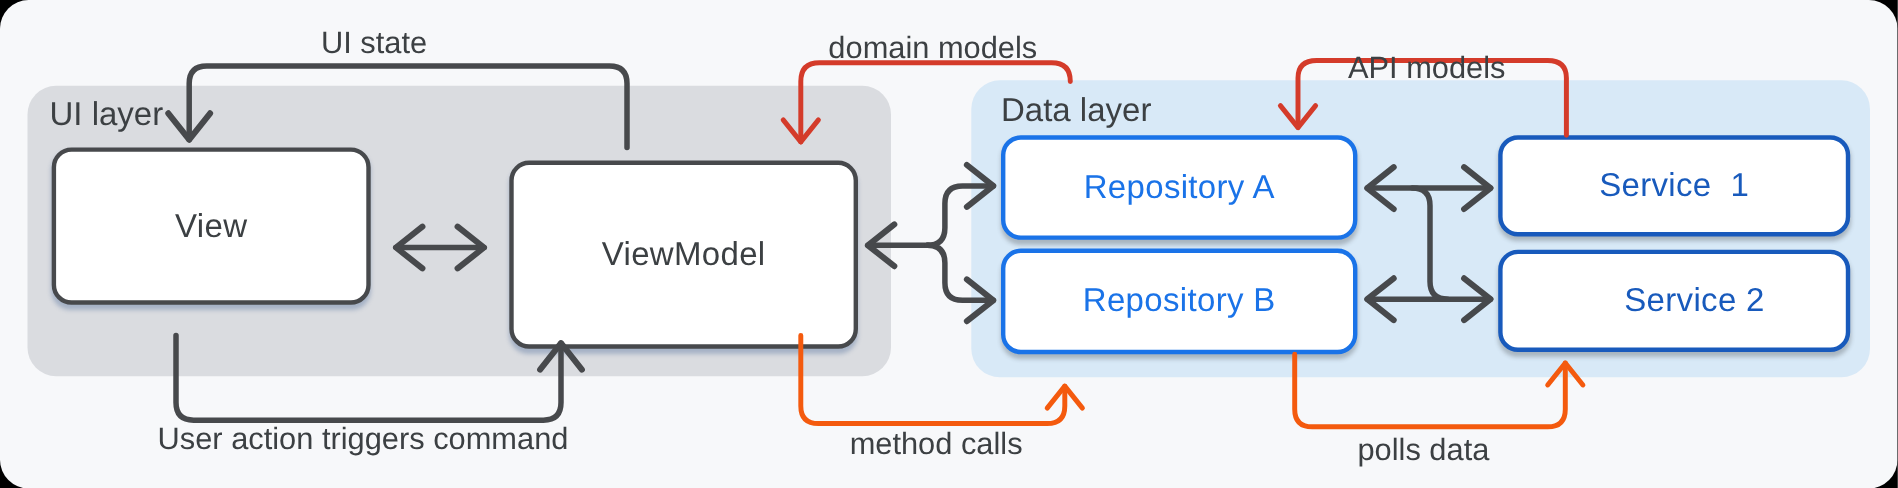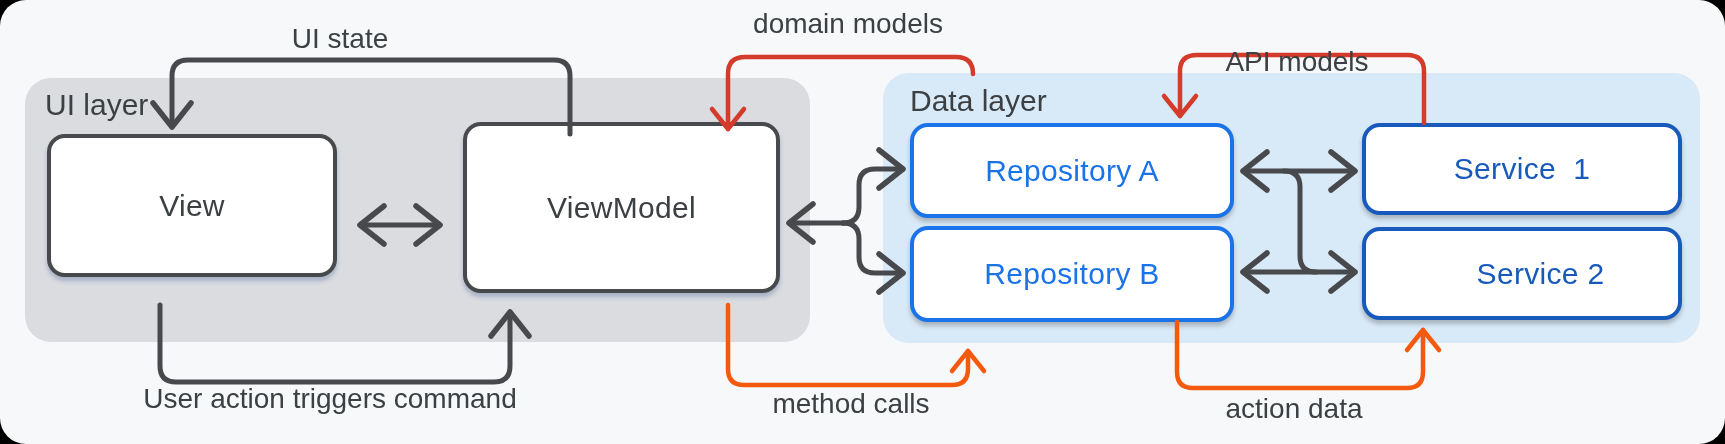--- a/index.html
+++ b/index.html
@@ -32,21 +32,21 @@
     box-shadow:0 4px 4px rgba(70,100,150,.35);}
   .box-repo{border:4.5px solid var(--c-repo-blue);
     box-shadow:0 4px 4px rgba(60,64,67,.3);}
   .box-service{border:4.5px solid var(--c-service-blue);
     box-shadow:0 4px 4px rgba(60,64,67,.3);}
   .box-label{font-size:30px;white-space:pre;letter-spacing:.3px;}
   .lbl-dark{color:var(--c-text-dark);font-weight:400;}
   .lbl-repo{color:var(--c-repo-blue);font-weight:500;}
   .lbl-service{color:var(--c-service-blue);font-weight:500;}
   #box-view{left:47px;top:134px;width:290px;height:143px;}
-  #box-viewmodel{left:463px;top:122px;width:317px;height:171px;justify-content:center;}
+  #box-viewmodel{left:463px;top:146px;width:317px;height:171px;justify-content:center;}
   #box-repo-a{left:910px;top:123px;width:324px;height:95px;}
   #box-repo-b{left:910px;top:226px;width:324px;height:96px;}
   #box-service-1{left:1362px;top:123px;width:320px;height:92px;}
   #box-service-2{left:1362px;top:227px;width:320px;height:93px;padding-left:37px;}
   svg.overlay{position:absolute;left:0;top:0;width:1725px;height:444px;z-index:5;}
   svg .ln{fill:none;stroke-linecap:round;stroke-linejoin:round;}
   svg .dark{stroke:var(--c-dark-stroke);stroke-width:5px;}
   svg .red{stroke:var(--c-red-arrow);stroke-width:4.5px;}
   svg .orange{stroke:var(--c-orange-arrow);stroke-width:4.5px;}
   svg .mk{fill:none;stroke-linecap:round;stroke-linejoin:round;}
@@ -110,19 +110,19 @@
     <path class="ln dark" d="M 1243 171 H 1355" marker-start="url(#m-dark)" marker-end="url(#m-dark)"></path>
     <path class="ln dark" d="M 1243 272 H 1355" marker-start="url(#m-dark)" marker-end="url(#m-dark)"></path>
     <path class="ln dark" d="M 1284 171 Q 1300 171 1300 187 V 256 Q 1300 272 1316 272"></path>
     <path class="ln red" d="M 973 74 Q 973 57 956 57 H 745 Q 728 57 728 74 V 129" marker-end="url(#m-red)"></path>
     <path class="ln red" d="M 1424 123 V 71 Q 1424 55 1407 55 H 1197 Q 1180 55 1180 71 V 116" marker-end="url(#m-red)"></path>
     <path class="ln orange" d="M 728 305 V 369 Q 728 385 744 385 H 952 Q 968 385 968 369 V 351" marker-end="url(#m-orange)"></path>
     <path class="ln orange" d="M 1177 322 V 372 Q 1177 388 1193 388 H 1407 Q 1423 388 1423 372 V 330" marker-end="url(#m-orange)"></path>
   </svg>
 
   <div class="arrow-label" style="left:340px;top:39px">UI state</div>
-  <div class="arrow-label" style="left:848px;top:24px">domain models</div>
+  <div class="arrow-label" style="left:848px;top:44px">domain models</div>
   <div class="arrow-label" style="left:1297px;top:62px">API models</div>
   <div class="arrow-label" style="left:330px;top:399px">User action triggers command</div>
   <div class="arrow-label" style="left:851px;top:404px">method calls</div>
-  <div class="arrow-label" style="left:1294px;top:409px">action data</div>
+  <div class="arrow-label" style="left:1294px;top:409px">polls data</div>
 
 </div>
 
 </body></html>

